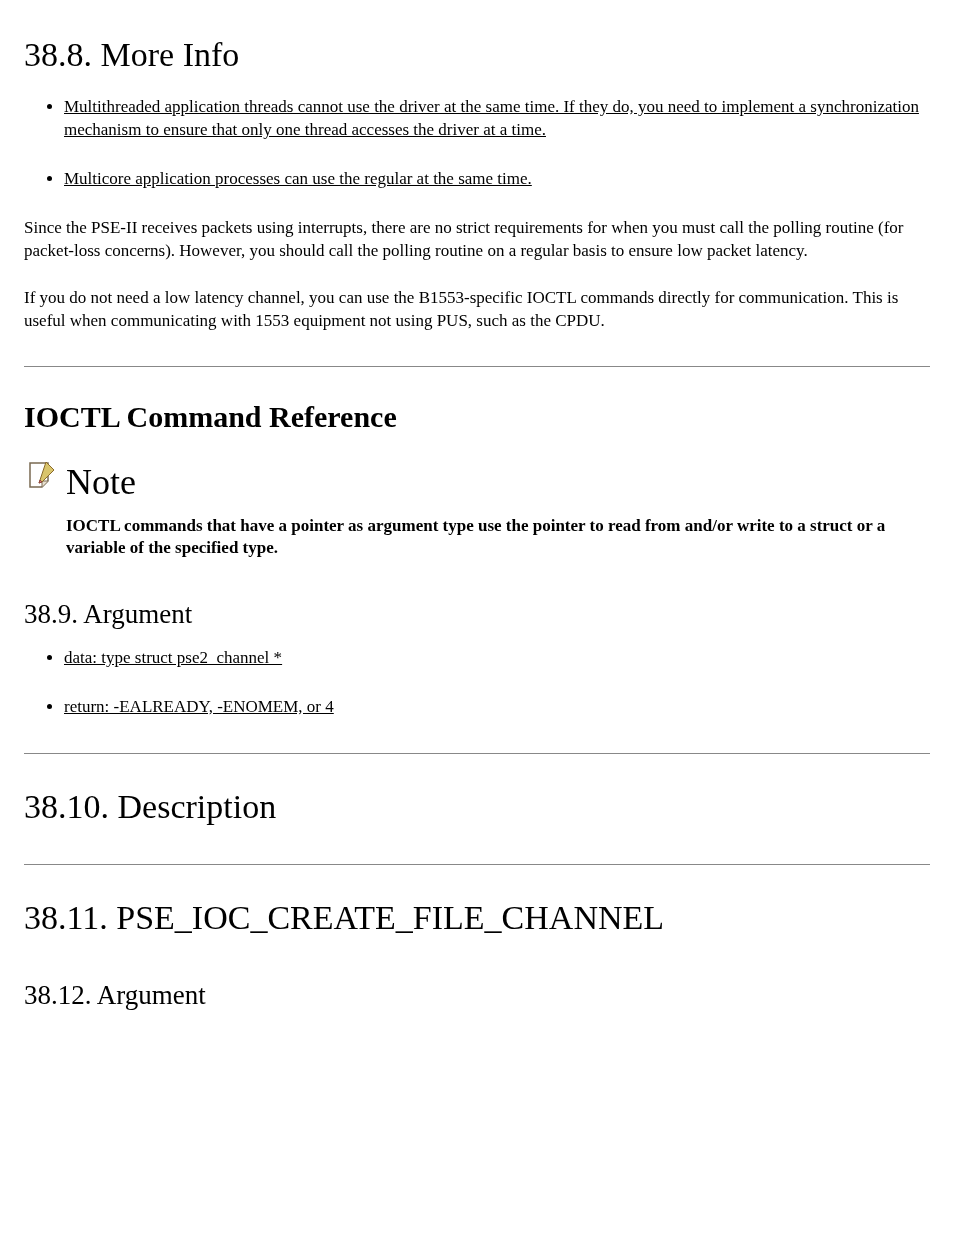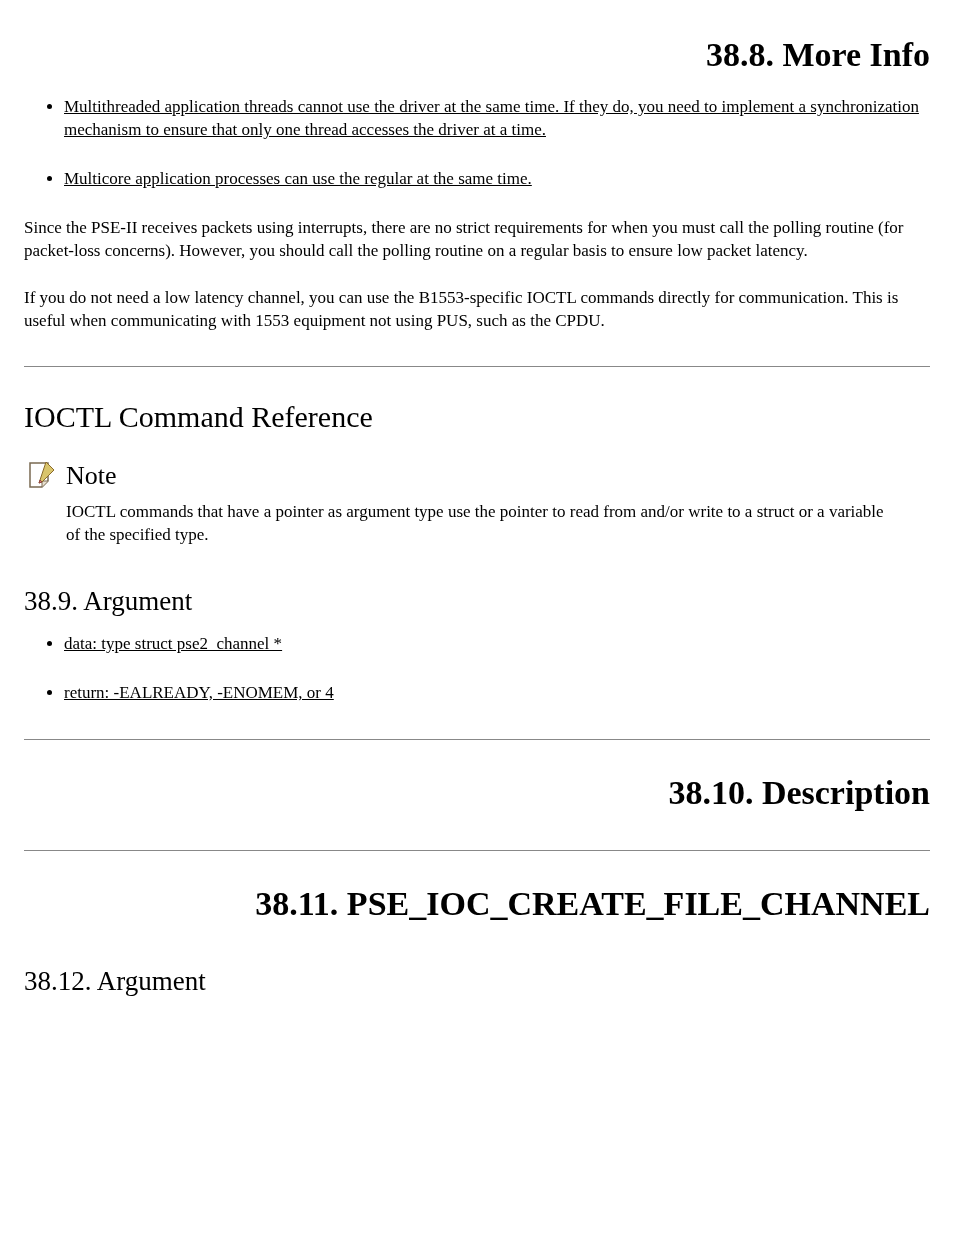--- a/index.html
+++ b/index.html
@@ -6,24 +6,23 @@
       font-family: serif;
       font-size: 17px;
       color: #000;
       background: #fff;
       margin: 0;
       padding: 24px;
       line-height: 1.35;
     }
     .section-title {
       font-size: 34px;
-      font-weight: bold;
+      font-weight: normal;
       margin-top: 8px;
       margin-bottom: 18px;
-      text-align: right;
     }
     .subsection-title {
       font-size: 27px;
       font-weight: normal;
       margin-top: 36px;
       margin-bottom: 14px;
     }
     ul {
       margin-top: 10px;
       margin-bottom: 10px;
@@ -44,47 +43,48 @@
       margin-bottom: 16px;
     }
     .more-info .p1 {
       max-width: 888px;
     }
     .more-info .p2 {
       max-width: 910px;
     }
     .command-title {
       font-size: 30px;
-      font-weight: normal;
+      font-weight: bold;
       margin-top: 24px;
       margin-bottom: 20px;
     }
     .note-block {
       display: flex;
       align-items: flex-start;
       gap: 10px;
       margin-top: 10px;
       margin-bottom: 10px;
     }
     .note-icon {
       flex-shrink: 0;
       width: 32px;
       height: 32px;
     }
     .note-body {
       flex-grow: 1;
     }
     .note-label {
-      font-size: 26px;
+      font-size: 36px;
       font-weight: normal;
       margin: 0 0 8px 0;
     }
     .note-text {
       margin: 0;
       max-width: 820px;
+      font-weight: bold;
     }
     a {
       color: #0000ee;
       text-decoration: underline;
     }
   </style>
 </head>
 <body>
 
 <section class="more-info">

